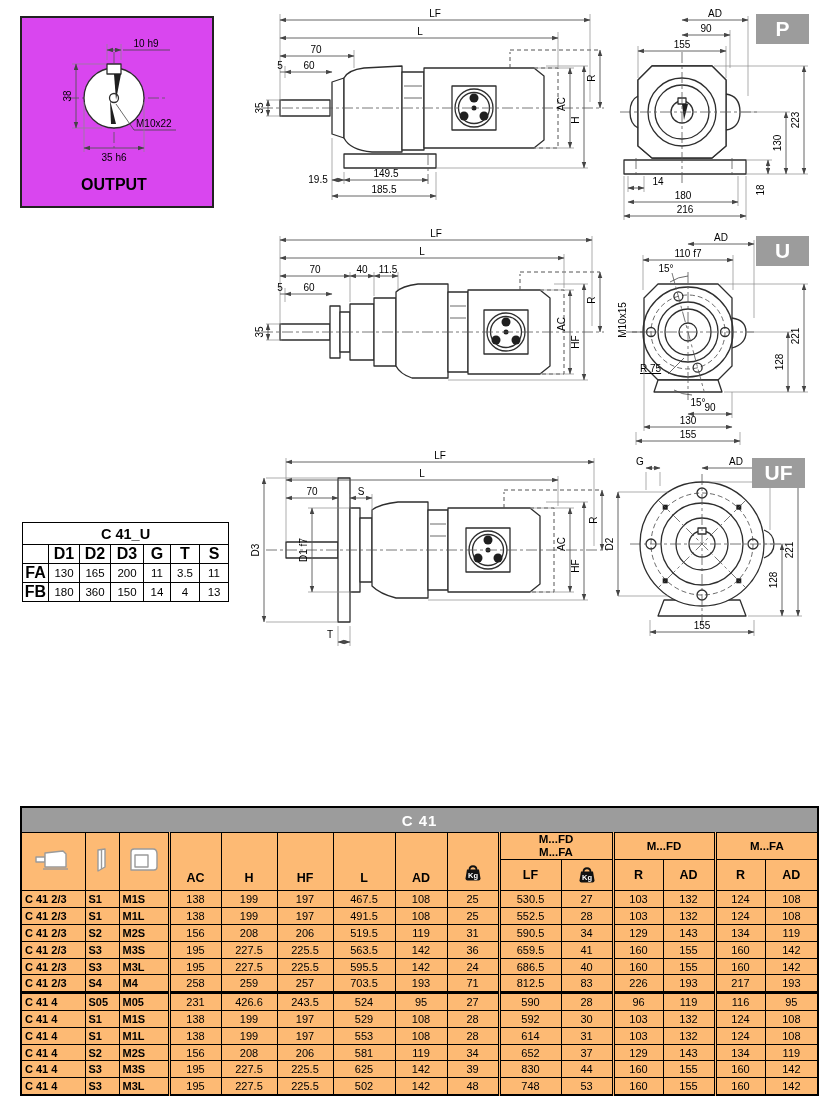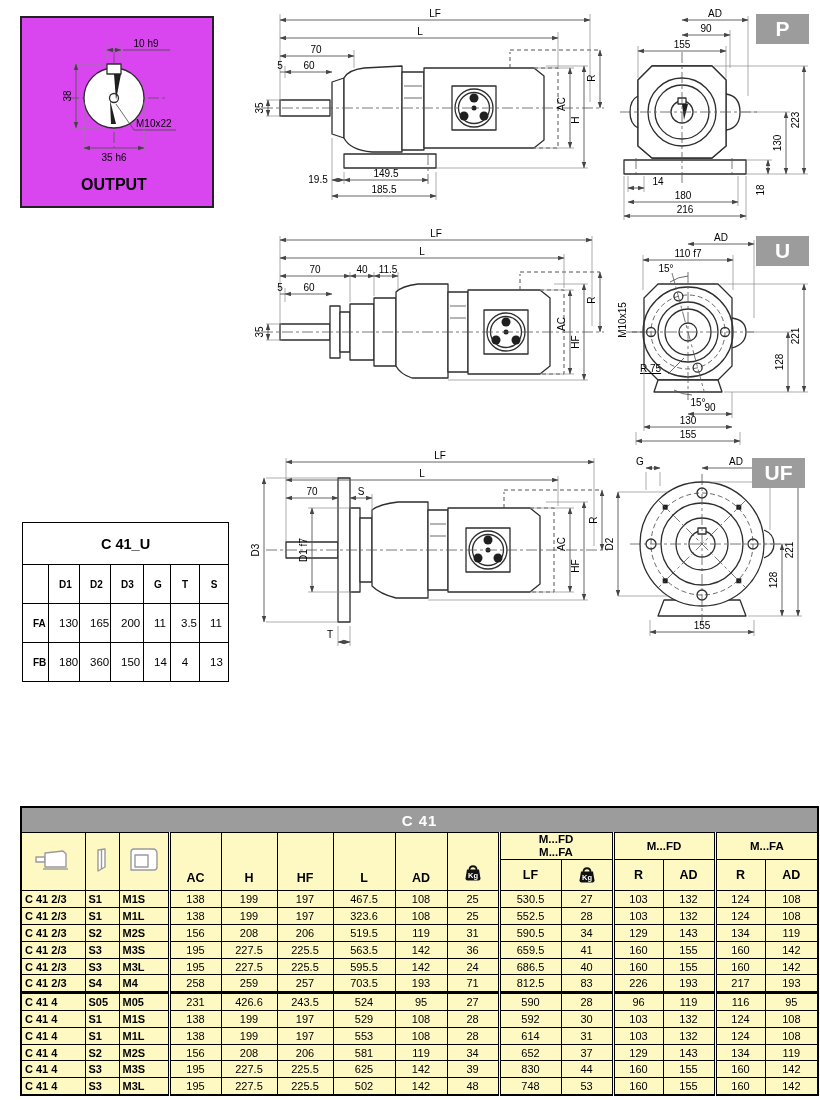--- a/index.html
+++ b/index.html
@@ -19,28 +19,28 @@
   .dim{stroke:#555;stroke-width:.9;fill:none}
   .ext{stroke:#8a8a8a;stroke-width:.7;fill:none}
   .dt{font:10px "Liberation Sans",sans-serif;fill:#000}
   .dtb{font:bold 16px "Liberation Sans",sans-serif;fill:#000}
   .dot{fill:#1f1f1f}
   .gic{fill:#fff;stroke:#9a9a9a;stroke-width:1.4;stroke-linejoin:round}
 
   
   .ft{position:absolute;left:22px;top:522px;width:206px;border-collapse:collapse;
       table-layout:fixed;font-size:11.5px;background:#fff}
-  .ft th,.ft td{border:1.4px solid #000;text-align:center;height:18px;padding:10px}
+  .ft th,.ft td{border:1.4px solid #000;text-align:center;height:18px;padding:0}
   .ft .ft-title{font-size:14.5px;font-weight:bold;height:21px}
-  .ft thead th{font-weight:bold;font-size:10px}
-  .ft tbody th{font-weight:bold;font-size:10px}
+  .ft thead th{font-weight:bold;font-size:16px}
+  .ft tbody th{font-weight:bold;font-size:16px}
 
   
   .mt{position:absolute;left:20px;top:806px;width:797px;border-collapse:collapse;
-      table-layout:fixed;font-size:11px;border:2px solid #000;background:#fef9c3}
+      table-layout:fixed;font-size:11px;border:2px solid #000;background:#fdba74}
   .mt th,.mt td{border:1px solid #000;text-align:center;padding:0 2px;
       overflow:hidden;white-space:nowrap}
   .mt .titlebar th{background:#9c9c9c;color:#fff;font-size:15px;font-weight:bold;
       height:24px;letter-spacing:1px}
   .mt thead th{font-weight:bold}
   .mt .h1 th{height:26px}
   .mt .h2 th{height:30px;font-size:12.5px}
   .mt th[rowspan]{vertical-align:bottom;padding-bottom:5px;font-size:12.5px}
   .mt th.iconcell{vertical-align:middle;padding-bottom:0}
   .mt .grp{font-size:11.5px;line-height:1.15;vertical-align:middle}
@@ -564,21 +564,21 @@
           <td class="dbl">124</td>
           <td>108</td>
         </tr>
         <tr>
           <td class="lab">C 41 2/3</td>
           <td class="lab">S1</td>
           <td class="lab">M1L</td>
           <td class="dbl">138</td>
           <td>199</td>
           <td>197</td>
-          <td>323.6</td>
+          <td>491.5</td>
           <td>108</td>
           <td>25</td>
           <td class="dbl">552.5</td>
           <td>28</td>
           <td class="dbl">103</td>
           <td>132</td>
           <td class="dbl">124</td>
           <td>108</td>
         </tr>
         <tr>

